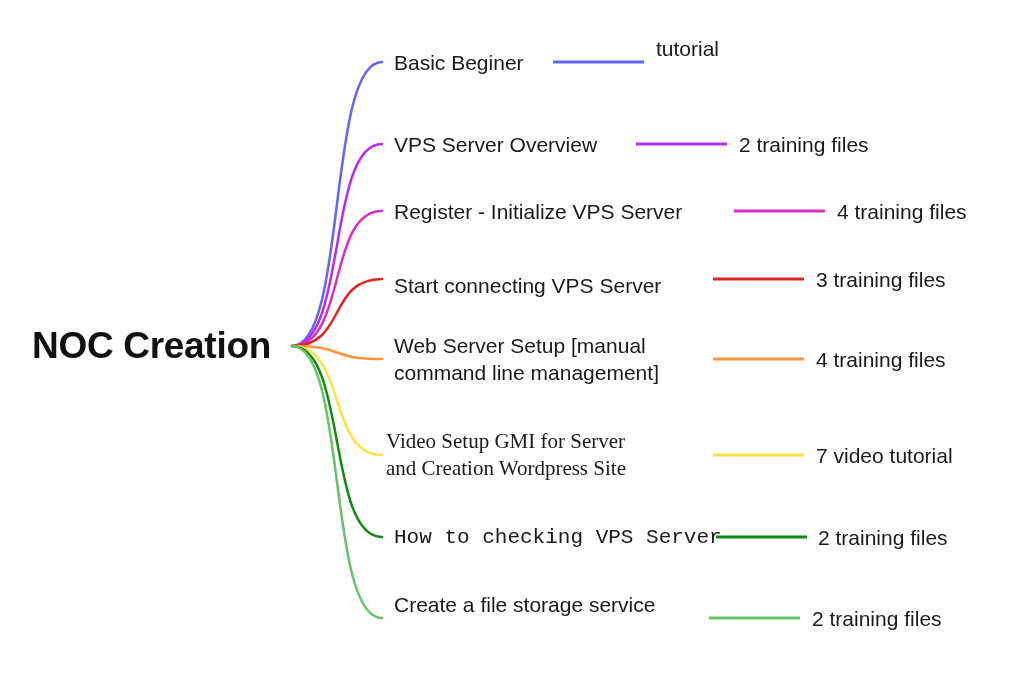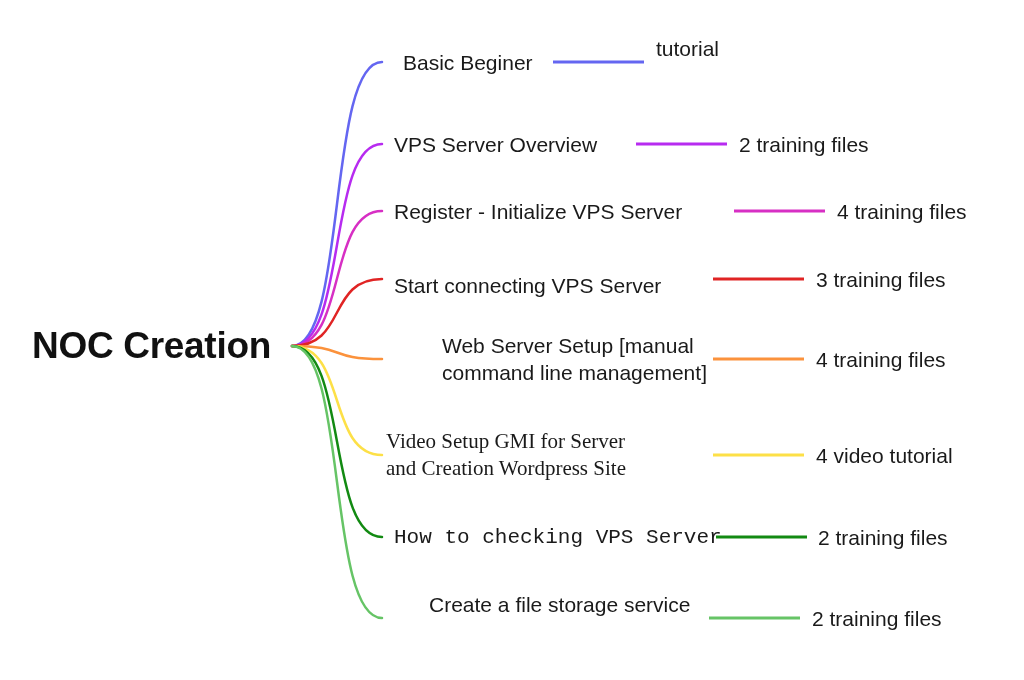--- a/index.html
+++ b/index.html
@@ -26,21 +26,21 @@
     <line x1="713" x2="804" y1="359" y2="359" stroke="#fb923c" stroke-width="3"></line>
     <path d="M292,346 C347,346 327,455 382,455" fill="none" stroke="#fde047" stroke-width="2.5" stroke-linecap="round"></path>
     <line x1="713" x2="804" y1="455" y2="455" stroke="#fde047" stroke-width="3"></line>
     <path d="M292,346 C347,346 327,537 382,537" fill="none" stroke="#128a12" stroke-width="2.5" stroke-linecap="round"></path>
     <line x1="716" x2="807" y1="537" y2="537" stroke="#128a12" stroke-width="3"></line>
     <path d="M292,346 C347,346 327,618 382,618" fill="none" stroke="#66c466" stroke-width="2.5" stroke-linecap="round"></path>
     <line x1="709" x2="800" y1="618" y2="618" stroke="#66c466" stroke-width="3"></line>
   </svg>
 <div class="root-title">NOC Creation</div>
 <div id="nodes">
-    <div class="node" style="left: 394px; top: 48.5px; margin-left: 9px;">
+    <div class="node" style="left: 394px; top: 48.5px;">
       <div>Basic Beginer</div>
     </div>
     <div class="node" style="left: 656px; top: 35px;">
       <div>tutorial</div>
     </div>
     <div class="node" style="left: 394px; top: 130.5px; text-align: center;">
       <div>VPS Server Overview</div>
     </div>
     <div class="node" style="left: 739px; top: 131px;">
       <div>2 training files</div>
@@ -50,39 +50,39 @@
     </div>
     <div class="node" style="left: 837px; top: 198px;">
       <div>4 training files</div>
     </div>
     <div class="node" style="left: 394px; top: 272px;">
       <div>Start connecting VPS Server</div>
     </div>
     <div class="node" style="left: 816px; top: 266px;">
       <div>3 training files</div>
     </div>
-    <div class="node" style="left: 394px; top: 332px; margin-left: 48px;">
+    <div class="node" style="left: 394px; top: 332px;">
       <div>Web Server Setup [manual</div>
       <div>command line management]</div>
     </div>
     <div class="node" style="left: 816px; top: 346px;">
       <div>4 training files</div>
     </div>
     <div class="node" style="left: 386px; top: 428px; font-family: Liberation Serif, serif;">
       <div>Video Setup GMI for Server</div>
       <div>and Creation Wordpress Site</div>
     </div>
     <div class="node" style="left: 816px; top: 442px;">
-      <div>4 video tutorial</div>
+      <div>7 video tutorial</div>
     </div>
     <div class="node" style="left: 394px; top: 523.5px; font-family: Liberation Mono, monospace;">
       <div>How to checking VPS Server</div>
     </div>
     <div class="node" style="left: 818px; top: 524px;">
       <div>2 training files</div>
     </div>
-    <div class="node" style="left: 394px; top: 591px; margin-left: 35px;">
+    <div class="node" style="left: 394px; top: 591px;">
       <div>Create a file storage service</div>
     </div>
     <div class="node" style="left: 812px; top: 605px;">
       <div>2 training files</div>
     </div>
   </div>
 
 </body></html>

